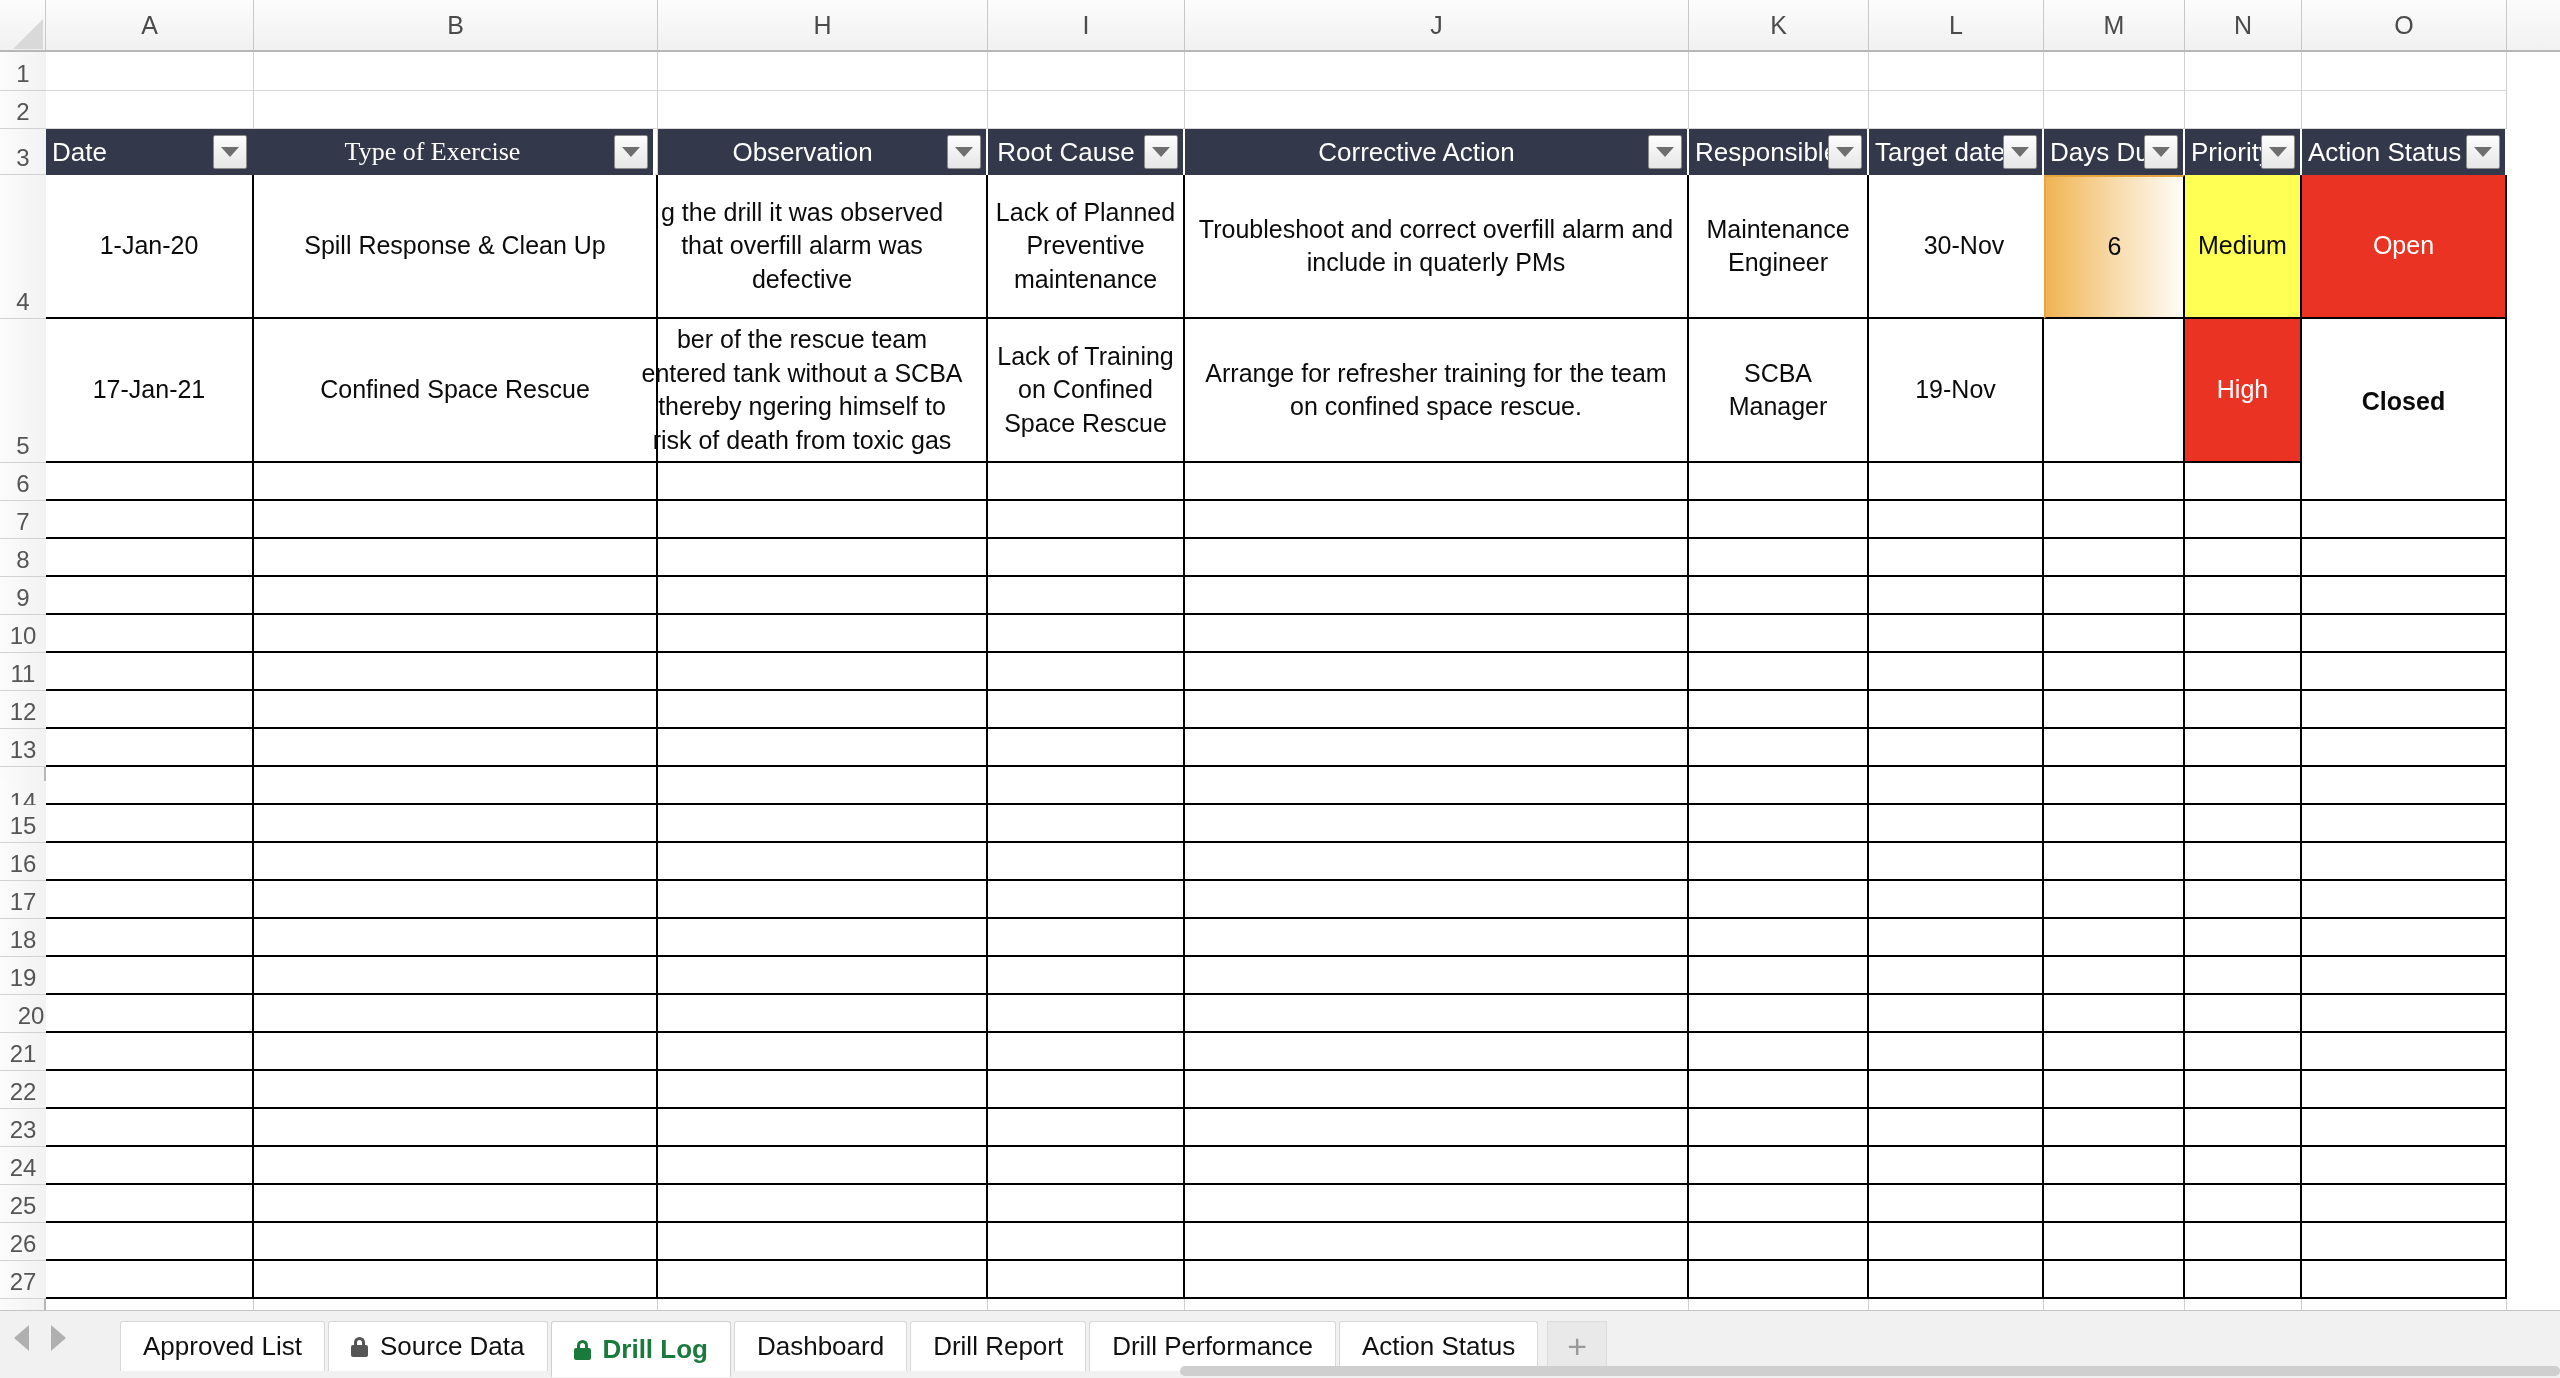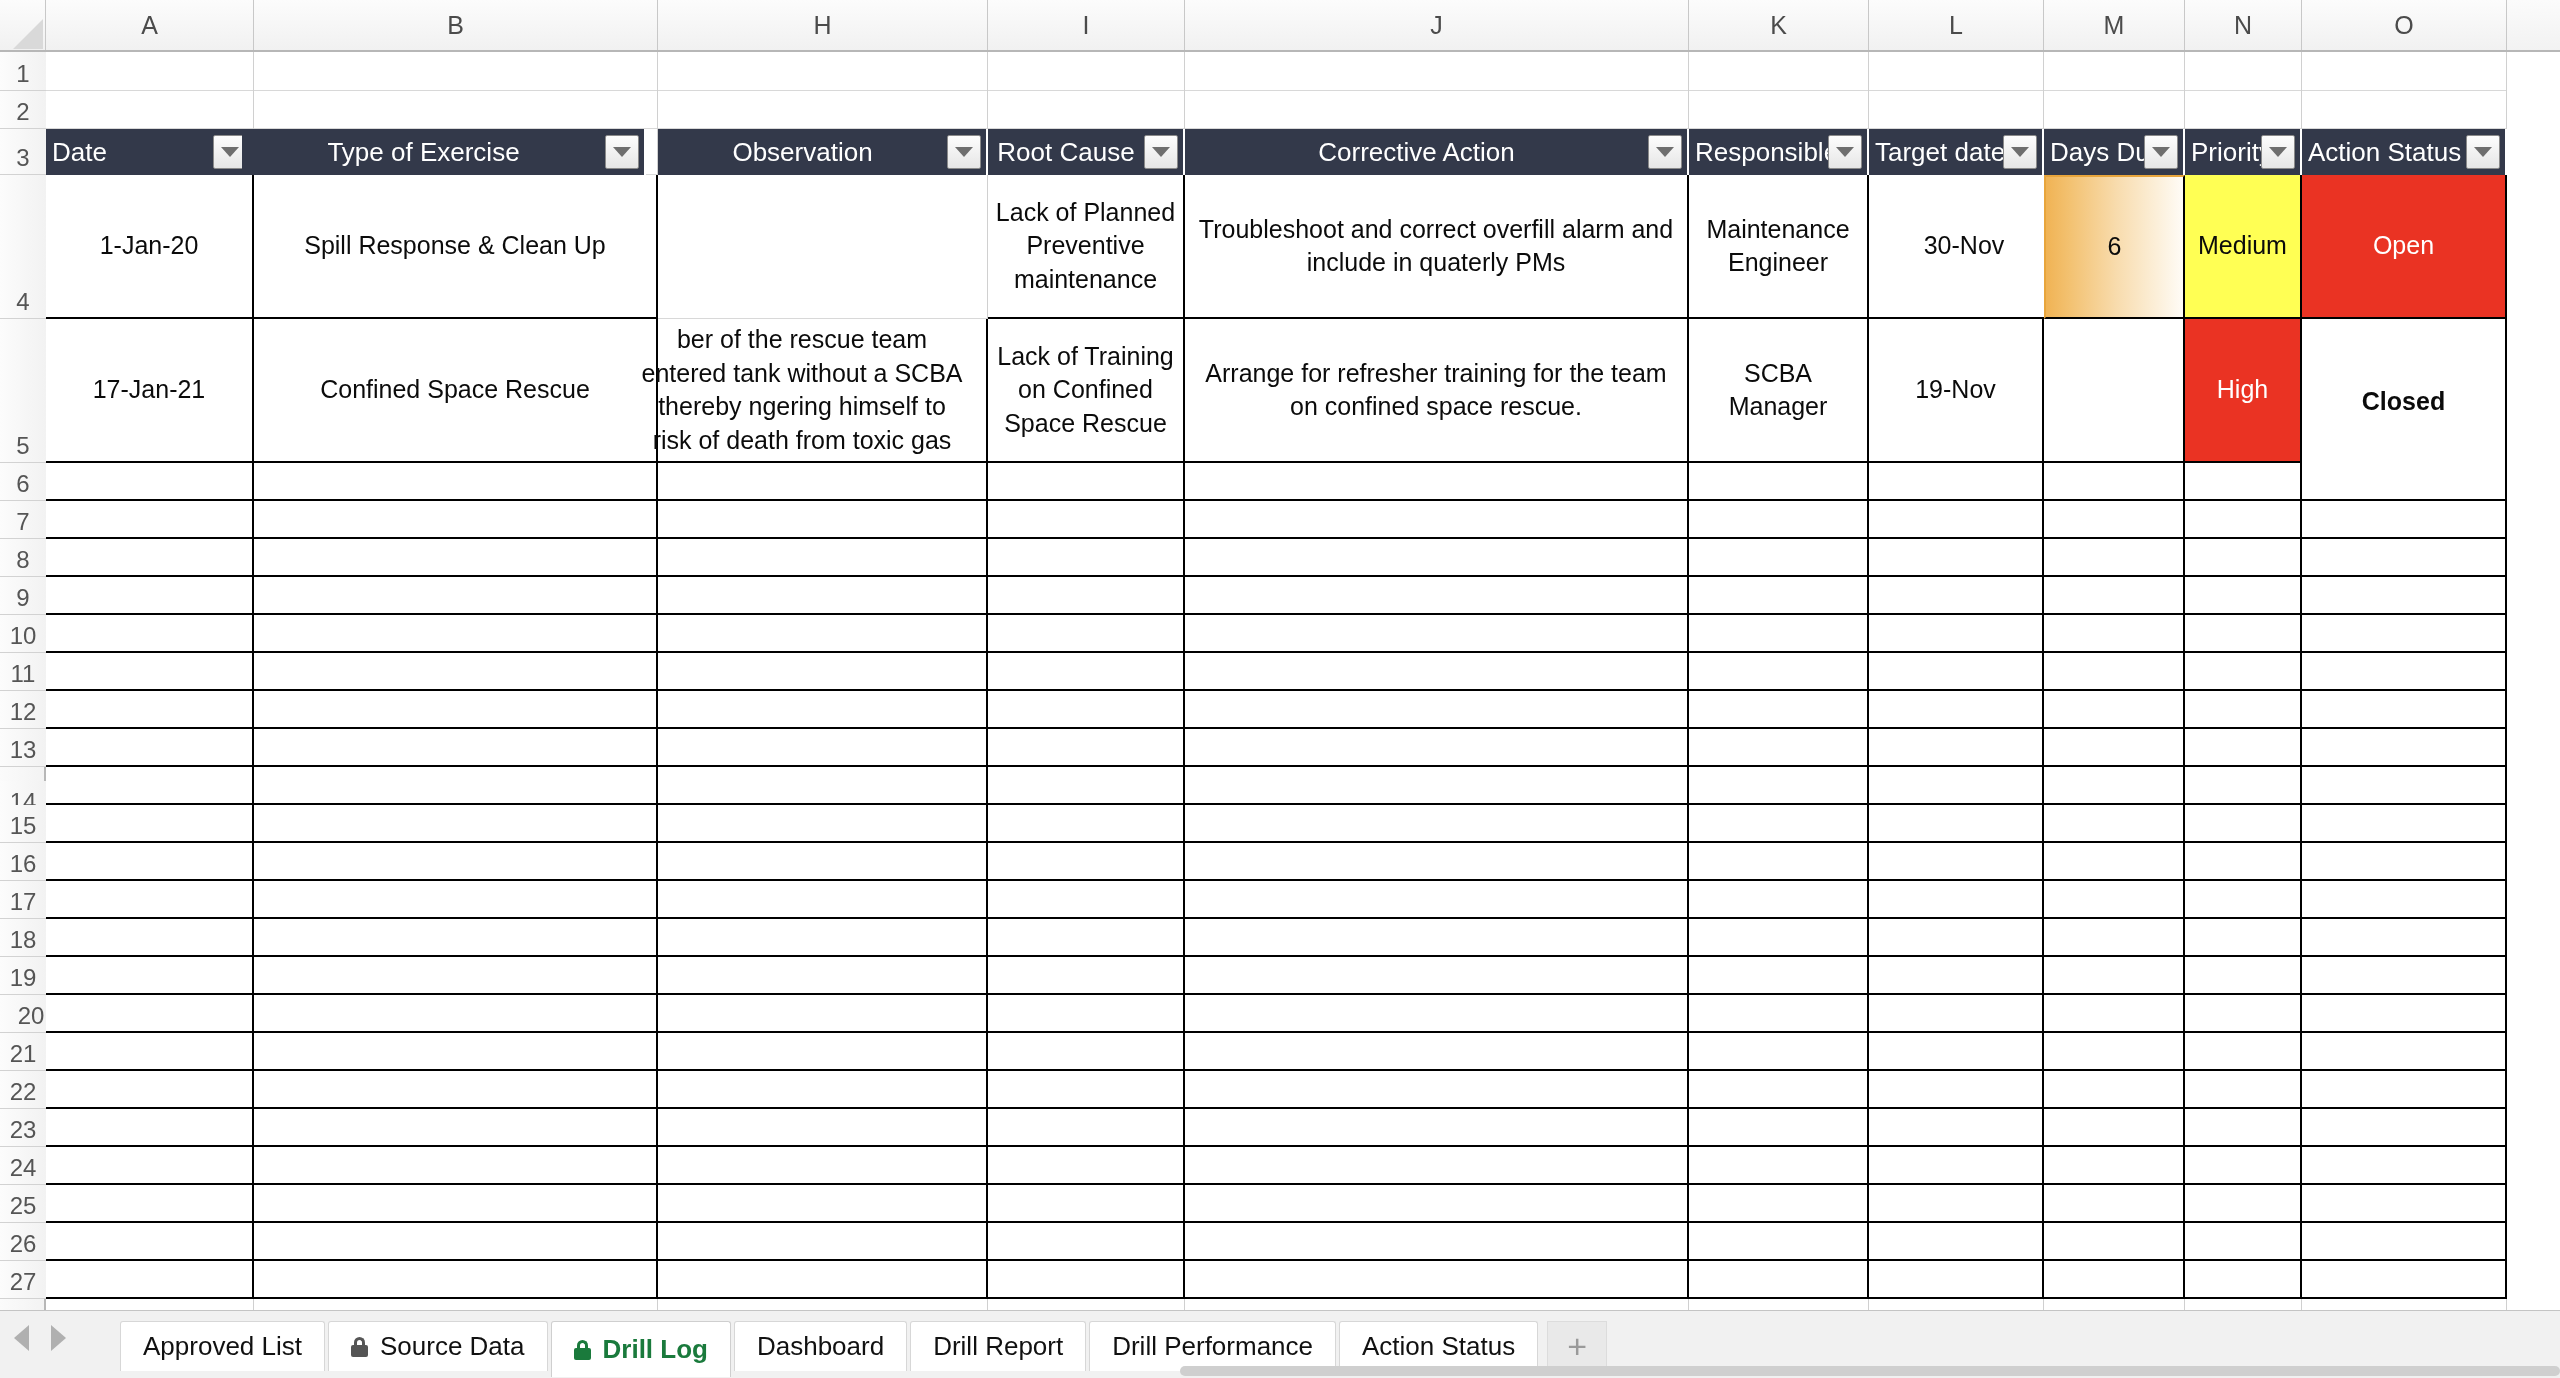--- a/index.html
+++ b/index.html
@@ -241,21 +241,21 @@
       <div class="glinev" style="left: 1997px; top: 0px; height: 1258px;"></div>
       <div class="glinev" style="left: 2138px; top: 0px; height: 1258px;"></div>
       <div class="glinev" style="left: 2255px; top: 0px; height: 1258px;"></div>
       <div class="glinev" style="left: 2460px; top: 0px; height: 1258px;"></div>
       <div class="thcell leftlbl" style="left: 0px; top: 77px; width: 208px; height: 46px;">
         <span class="lbl">Date</span>
         <span class="filterbtn">
           <i></i>
         </span>
       </div>
-      <div class="thcell" style="left: 196px; top: 77px; width: 404px; height: 46px;">
+      <div class="thcell" style="left: 205px; top: 77px; width: 404px; height: 46px; font-family: Liberation Serif, serif;">
         <span class="lbl">Type of Exercise</span>
         <span class="filterbtn">
           <i></i>
         </span>
       </div>
       <div class="thcell" style="left: 612px; top: 77px; width: 330px; height: 46px;">
         <span class="lbl">Observation</span>
         <span class="filterbtn">
           <i></i>
         </span>
@@ -300,20 +300,23 @@
         <span class="lbl">Action Status</span>
         <span class="filterbtn">
           <i></i>
         </span>
       </div>
       <div class="tbcell " style="left: 0px; top: 123px; width: 208px; height: 144px;">
         <div class="inner">1-Jan-20</div>
       </div>
       <div class="tbcell " style="left: 208px; top: 123px; width: 404px; height: 144px;">
         <div class="inner">Spill Response &amp; Clean Up</div>
+      </div>
+      <div class="tbcell  clip overflow-left" style="left: 612px; top: 123px; width: 330px; height: 144px;">
+        <div class="inner">g the drill it was observed that overfill alarm was defective</div>
       </div>
       <div class="tbcell " style="left: 942px; top: 123px; width: 197px; height: 144px;">
         <div class="inner">Lack of Planned Preventive maintenance</div>
       </div>
       <div class="tbcell " style="left: 1139px; top: 123px; width: 504px; height: 144px;">
         <div class="inner">Troubleshoot and correct overfill alarm and include in quaterly PMs</div>
       </div>
       <div class="tbcell " style="left: 1643px; top: 123px; width: 180px; height: 144px;">
         <div class="inner">Maintenance Engineer</div>
       </div>

